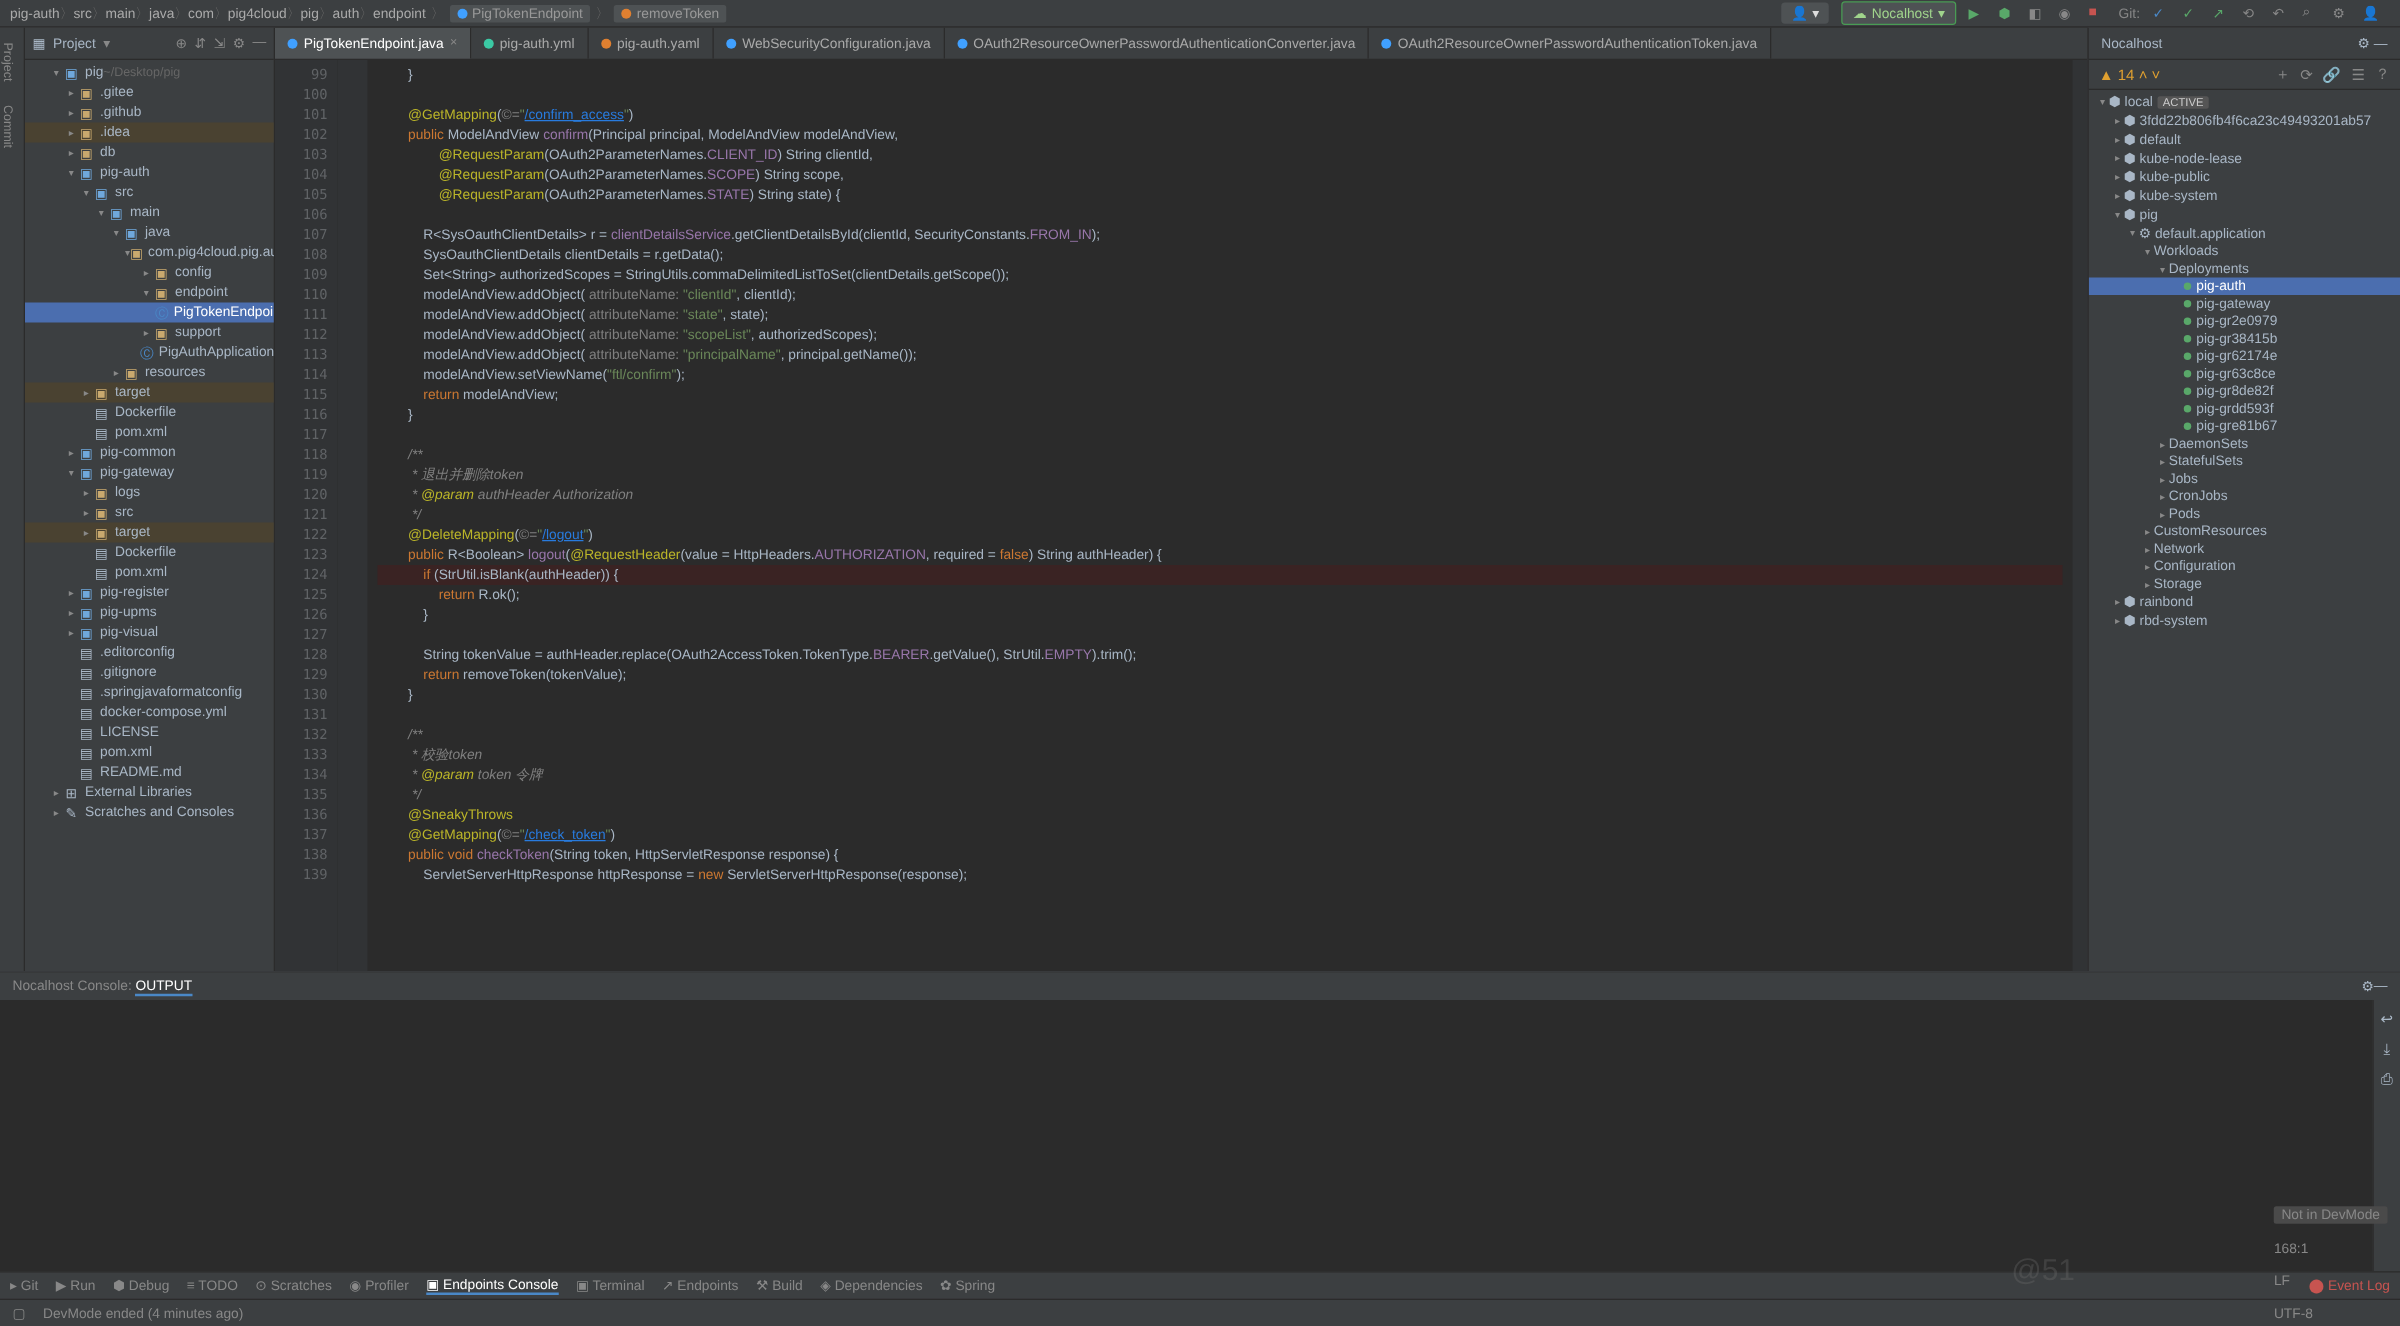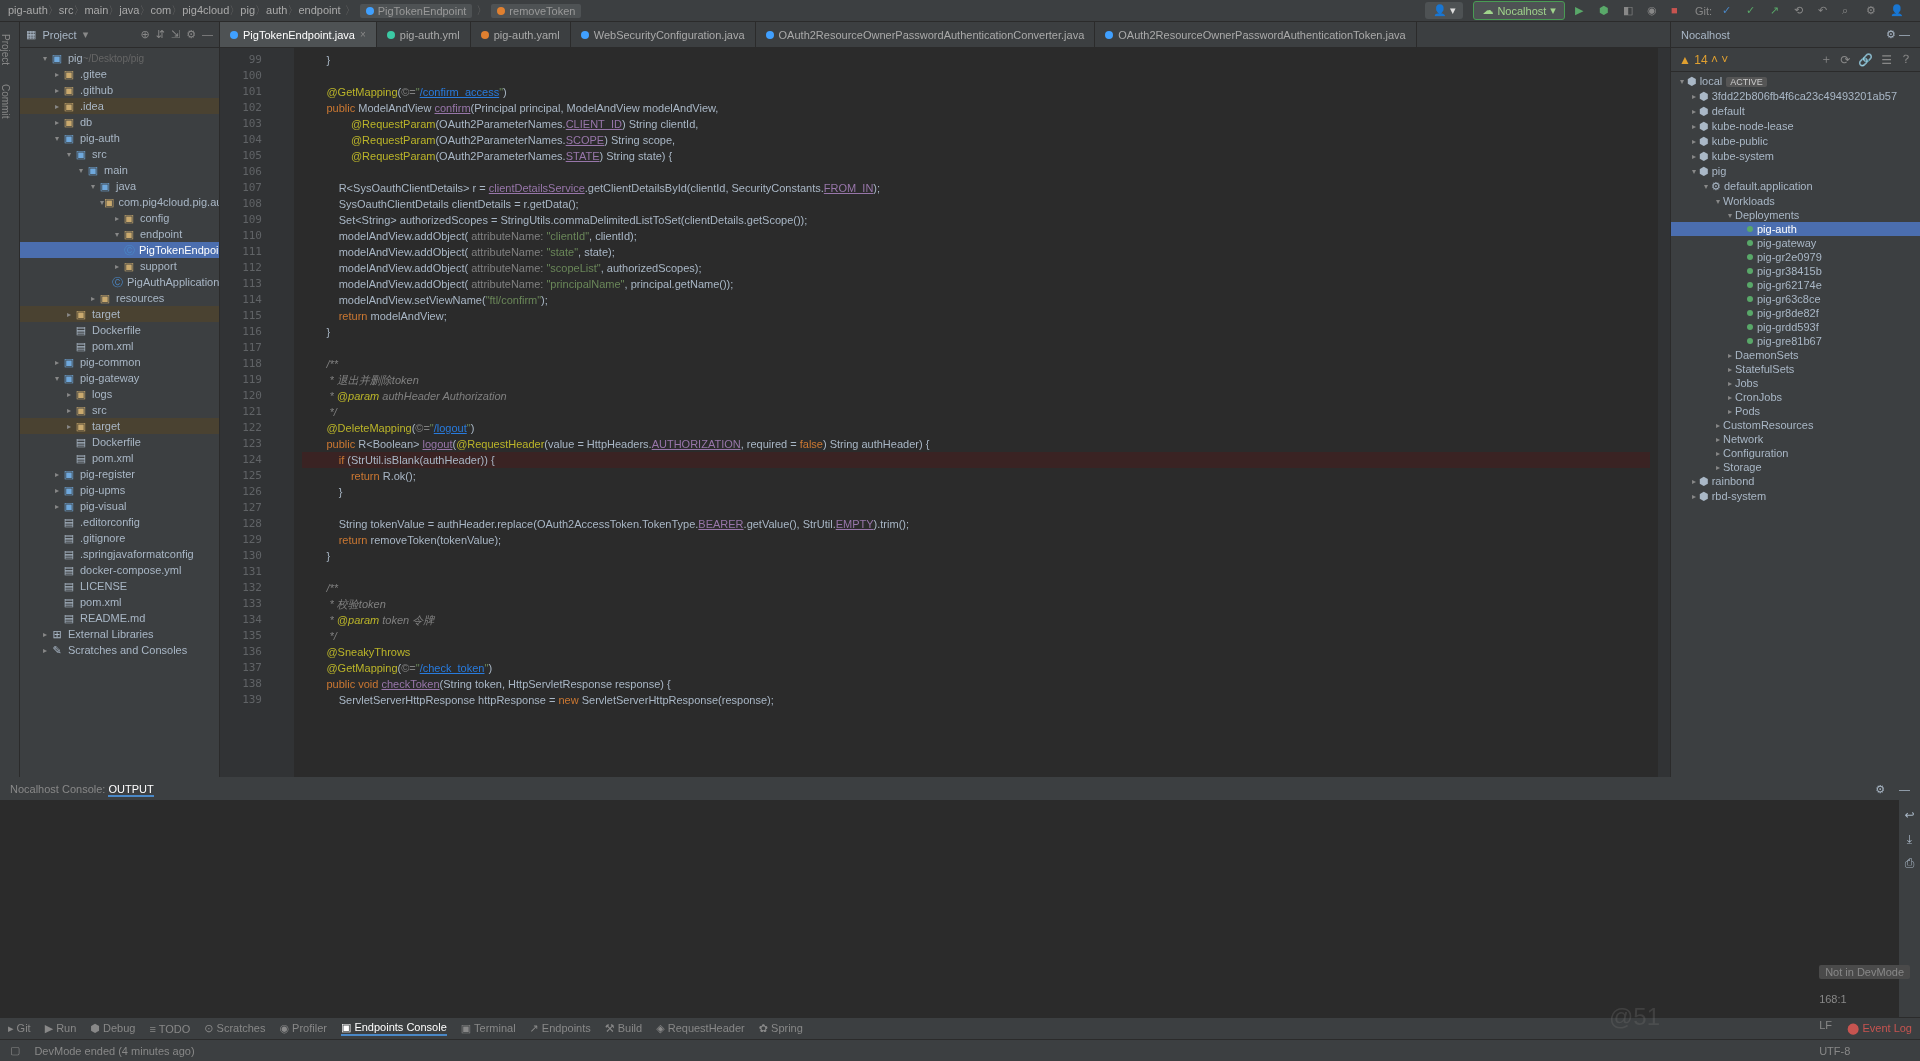--- a/index.html
+++ b/index.html
@@ -34,34 +34,34 @@
 .editor-area { flex:1; display:flex; flex-direction:column; background:#2b2b2b; overflow:hidden;justify-content:space-between;}
 .tabs { height:26px; background:#3c3f41; display:flex; align-items:stretch; border-bottom:1px solid #2b2b2b; overflow:hidden;}
 .tab { padding:0 10px; display:flex; align-items:center; gap:5px; font-size:11px; color:#aaa; border-right:1px solid #2b2b2b; cursor:pointer;}
 .tab.active{background:#4e5254; color:#fff;}
 .tab .close{color:#888; font-size:10px;}
 .code-wrap { flex:1; display:flex; overflow:hidden; position:relative;}
 .line-nums { width:50px; background:#313335; color:#606366; font-family:Menlo,Consolas,monospace; font-size:11px; text-align:right; padding:4px 8px; line-height:16px;}
 .gutter-marks { width:24px; background:#313335;}
 .code { flex:1; font-family:Menlo,Consolas,monospace; font-size:11px; line-height:16px; padding:4px 8px; overflow:auto; white-space:pre; color:#a9b7c6;}
 .kw{color:#cc7832;} .str{color:#6a8759;} .ann{color:#bbb529;} .com{color:#808080; font-style:italic;}
-.fld{color:#9876aa;text-decoration:underline;} .typ{color:#a9b7c6;}
+.fld{color:#9876aa;} .typ{color:#a9b7c6;}
 .gray{color:#808080;} .lnk{color:#287bde; text-decoration:underline;}
 .bp-line{background:#3a2323;}
 .minimap { width:12px; background:#313335;}
 .right-panel { width:250px; background:#3c3f41; border-left:1px solid #2b2b2b; display:flex; flex-direction:column;}
 .rp-tab { height:26px; display:flex; align-items:center; padding:0 10px; font-size:11px; border-bottom:1px solid #2b2b2b; justify-content:space-between;}
 .rp-toolbar { height:24px; display:flex; align-items:center; gap:8px; padding:0 8px; border-bottom:1px solid #2b2b2b; color:#888;}
 .rp-tree { flex:1; overflow:auto; font-size:11px; padding:2px 0;}
 .rp-item { display:flex; align-items:center; padding:1px 0; cursor:pointer;}
 .rp-item.sel{background:#4b6eaf; color:#fff;}
 .rp-item .dot2{width:6px;height:6px;border-radius:50%;background:#59a869;margin-right:4px;}
 .rp-active-badge { background:#555; font-size:9px; padding:0 4px; border-radius:2px; margin-left:4px; color:#ccc;}
 .bottom-panel { height:240px; background:#2b2b2b; border-top:1px solid #3c3f41; display:flex; flex-direction:column;}
-.bp-tabs { height:22px; background:#3c3f41; display:flex; align-items:center; padding:0 10px; gap:14px; font-size:11px;}
+.bp-tabs { height:22px; background:#3c3f41; display:flex; align-items:center; padding:0 10px; gap:0; font-size:11px;}
 .bp-tab { color:#888; cursor:pointer;}
 .bp-tab.active{color:#fff; border-bottom:2px solid #4a88c7;}
 .bp-body { flex:1; background:#2b2b2b;}
 .bp-gutter-right { width:22px; background:#3c3f41; border-left:1px solid #2b2b2b; display:flex; flex-direction:column; align-items:center; gap:10px; padding-top:8px;}
 .toolwindow-bar { height:22px; background:#3c3f41; display:flex; align-items:center; padding:0 8px; gap:14px; font-size:11px; border-top:1px solid #2b2b2b;}
 .tw-item { color:#888; display:flex; align-items:center; gap:4px; cursor:pointer;}
 .tw-item.active{color:#fff; border-bottom:2px solid #4a88c7;}
 .statusbar { height:22px; background:#3c3f41; display:flex; align-items:center; padding:0 10px; font-size:11px; color:#888; border-top:1px solid #2b2b2b; gap:14px;}
 .statusbar .right{margin-left:auto; display:flex; gap:14px; align-items:flex-start;flex-direction:column;}
 .badge-dev{background:#4a4a4a; padding:1px 6px; border-radius:2px;}
@@ -367,21 +367,21 @@
       <span class="tw-item ">▸ Git</span>
       <span class="tw-item ">▶ Run</span>
       <span class="tw-item ">⬢ Debug</span>
       <span class="tw-item ">≡ TODO</span>
       <span class="tw-item ">⊙ Scratches</span>
       <span class="tw-item ">◉ Profiler</span>
       <span class="tw-item active">▣ Endpoints Console</span>
       <span class="tw-item ">▣ Terminal</span>
       <span class="tw-item ">↗ Endpoints</span>
       <span class="tw-item ">⚒ Build</span>
-      <span class="tw-item ">◈ RequestHeader</span>
+      <span class="tw-item ">◈ Dependencies</span>
       <span class="tw-item ">✿ Spring</span>
     <span style="margin-left:auto;color:#c75450">⬤ <span>Event Log</span></span>
   </div>
 
   <div class="statusbar">
     <span>▢</span>
     <span>DevMode ended (4 minutes ago)</span>
     <div class="right">
       <span class="badge-dev">Not in DevMode</span>
       <span>168:1</span>

